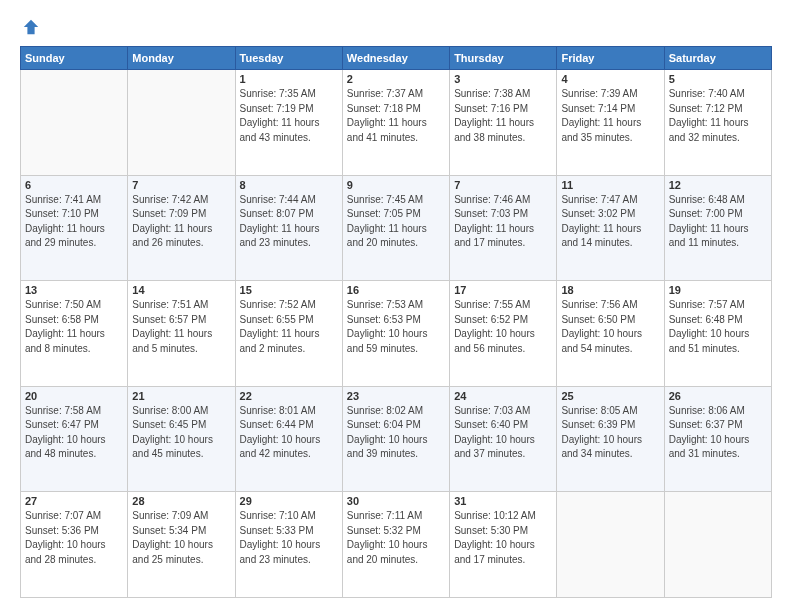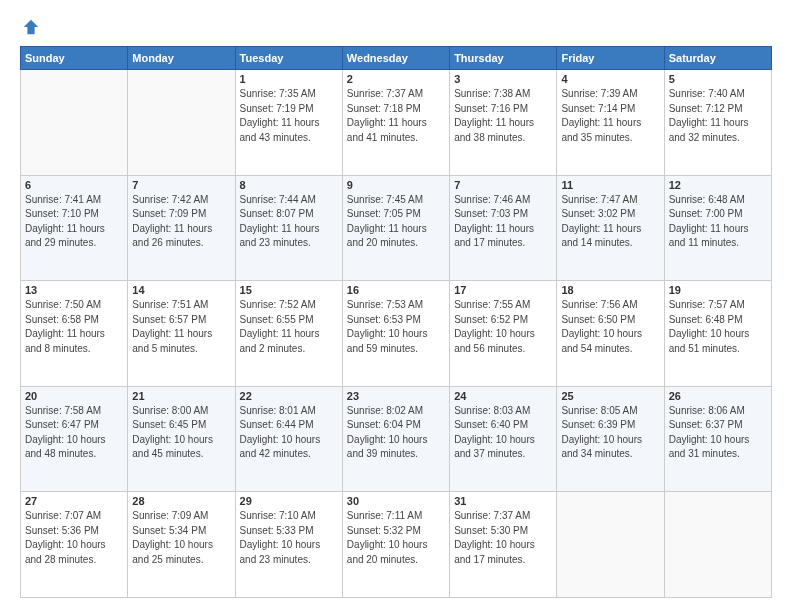--- a/index.html
+++ b/index.html
@@ -300,21 +300,21 @@
           </td>
           <td>
             <span class="day-number">23</span>
             <div class="day-info">Sunrise: 8:02 AM
 Sunset: 6:04 PM
 Daylight: 10 hours
 and 39 minutes.</div>
           </td>
           <td>
             <span class="day-number">24</span>
-            <div class="day-info">Sunrise: 8:03 AM
+            <div class="day-info">Sunrise: 7:03 AM
 Sunset: 6:40 PM
 Daylight: 10 hours
 and 37 minutes.</div>
           </td>
           <td>
             <span class="day-number">25</span>
             <div class="day-info">Sunrise: 8:05 AM
 Sunset: 6:39 PM
 Daylight: 10 hours
 and 34 minutes.</div>
@@ -351,21 +351,21 @@
           </td>
           <td>
             <span class="day-number">30</span>
             <div class="day-info">Sunrise: 7:11 AM
 Sunset: 5:32 PM
 Daylight: 10 hours
 and 20 minutes.</div>
           </td>
           <td>
             <span class="day-number">31</span>
-            <div class="day-info">Sunrise: 7:37 AM
+            <div class="day-info">Sunrise: 10:12 AM
 Sunset: 5:30 PM
 Daylight: 10 hours
 and 17 minutes.</div>
           </td>
           <td class="empty"></td>
           <td class="empty"></td>
         </tr>
       </tbody>
   </table>
 </div>

